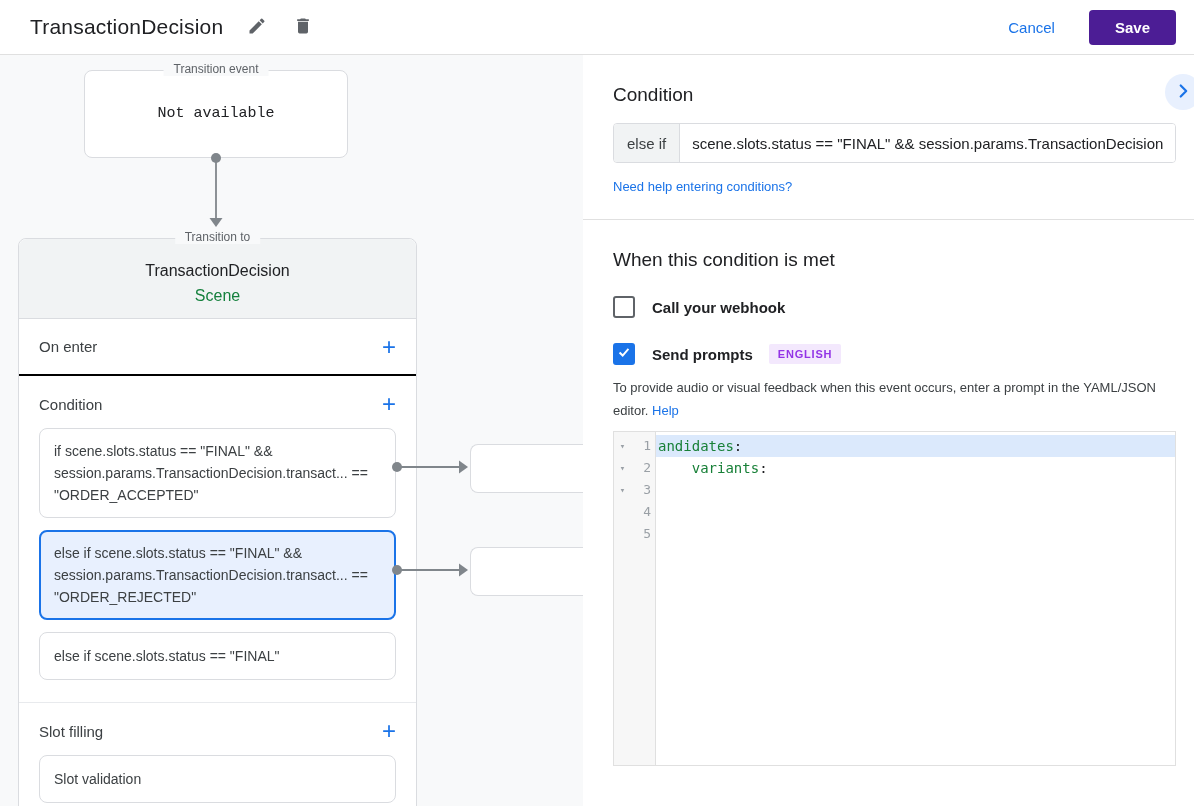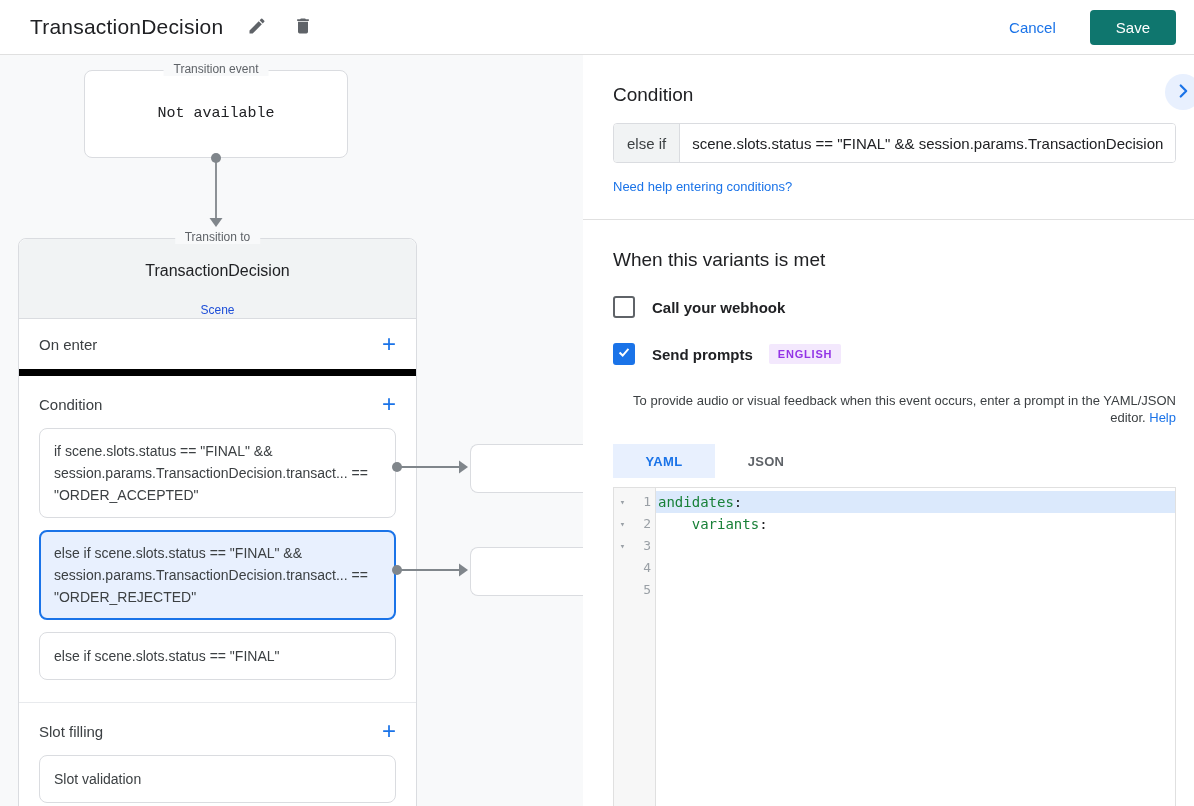--- a/index.html
+++ b/index.html
@@ -10,21 +10,21 @@
   .topbar { position:absolute; top:0; left:0; width:1194px; height:55px;
             background:#fff; border-bottom:1px solid #e0e0e0;
             display:flex; align-items:center; padding:0 18px 0 30px; z-index:30; }
   .topbar .title { font-size:21px; color:#202124; letter-spacing:.2px; }
   .icon-btn { border:none; background:none; cursor:pointer; margin-left:22px;
               width:24px; height:24px; display:flex; align-items:center; justify-content:center; }
   .icon-btn svg { fill:#5f6368; }
   .topbar-actions { margin-left:auto; display:flex; align-items:center; gap:34px; }
   .btn-text { border:none; background:none; color:#1a73e8; font-size:15px; font-weight:500;
               cursor:pointer; font-family:inherit; }
-  .btn-primary { border:none; background:#0f766e; color:#fff; font-size:15px; font-weight:400;
+  .btn-primary { border:none; background:#4c1d95; color:#fff; font-size:15px; font-weight:700;
                  padding:9px 26px; border-radius:4px; cursor:pointer; font-family:inherit; }
 
   
   .canvas { position:absolute; top:55px; left:0; width:583px; height:751px;
             background:#f8f9fa; overflow:hidden; }
 
   .node-from { position:absolute; left:84px; top:15px; width:264px; height:88px;
                background:#fff; border:1px solid #dadce0; border-radius:8px; }
   .legend { position:absolute; top:-9px; left:50%; transform:translateX(-50%);
             background:#f8f9fa; padding:0 10px; font-size:12px; color:#5f6368; white-space:nowrap; }
@@ -32,24 +32,24 @@
 
   .connectors { position:absolute; left:0; top:0; pointer-events:none; z-index:5; }
   .connectors * { stroke:#80868b; }
   .connectors .solid { fill:#80868b; stroke:none; }
 
   .scene-panel { position:absolute; left:18px; top:183px; width:399px; height:700px;
                  background:#fff; border:1px solid #dadce0; border-radius:8px; }
   .scene-head { background:#f1f3f4; border-bottom:1px solid #dadce0; border-radius:8px 8px 0 0;
                 height:80px; text-align:center; padding-top:23px; }
   .scene-head .scene-title { font-size:16px; color:#202124; }
-  .scene-head .scene-sub { font-size:12px; color:#1d4ed8; margin-top:23px; }
+  .scene-head .scene-sub { font-size:16px; color:#15803d; margin-top:7px; }
 
   .row-line { display:flex; align-items:center; padding:0 20px; height:57px;
-              border-bottom:7px solid #000000; }
+              border-bottom:2px solid #000000; }
   .row-label { font-size:15px; color:#3c4043; }
   .plus { margin-left:auto; border:none; background:none; color:#1a73e8; font-size:24px;
           font-weight:300; line-height:20px; cursor:pointer; font-family:inherit; }
 
   .section { padding:12px 0 22px; border-bottom:1px solid #e8eaed; }
   .section.last { border-bottom:none; }
   .section-head { display:flex; align-items:center; padding:6px 20px; }
 
   .cond-card { margin:8px 20px 12px; border:1px solid #dadce0; border-radius:8px;
                background:#fff; padding:11px 14px; font-size:14px; line-height:22px;
@@ -83,21 +83,21 @@
 
   .when-h { margin-top:29px; }
   .check-row { display:flex; align-items:center; margin-top:25px; }
   .checkbox { width:22px; height:22px; border:2px solid #5f6368; border-radius:3px;
               background:#fff; cursor:pointer; flex:0 0 auto; }
   .checkbox.checked { border-color:#1a73e8; background:#1a73e8;
                       display:flex; align-items:center; justify-content:center; }
   .check-label { margin-left:17px; font-size:15px; font-weight:700; color:#202124; }
   .lang-badge { margin-left:16px; background:#f3e8fd; color:#9334e6; font-size:11px;
                 font-weight:700; letter-spacing:.8px; padding:4px 9px; border-radius:2px; }
-  .hint { margin-top:27px; font-size:13px; color:#3c4043; line-height:17px; max-width:584px;text-align:right; }
+  .hint { margin-top:11px; font-size:13px; color:#3c4043; line-height:23px; max-width:584px; }
   .hint .link { font-size:13px; }
 
   .tabs { display:flex; margin-top:18px; }
   .tab { width:102px; height:34px; border:none; background:none; font-family:inherit;
          font-size:13px; font-weight:700; color:#5f6368; letter-spacing:.3px; cursor:pointer; }
   .tab.active { background:#e8f0fe; color:#1a73e8; }
 
   
   .editor { margin-top:9px; border:1px solid #e0e0e0; height:335px; display:flex;
             font-family:"DejaVu Sans Mono", monospace; font-size:14px; overflow:hidden; }
@@ -213,45 +213,41 @@
       <input class="cond-value" type="text" value="scene.slots.status == &quot;FINAL&quot; &amp;&amp; session.params.TransactionDecision." style="">
     </div>
     <div class="help-link-row">
       <a class="link" href="#">Need help entering conditions?</a>
     </div>
   </section>
 
   <hr class="divider">
 
   <section class="sec">
-    <h2 class="panel-h when-h">When this variants is met</h2>
+    <h2 class="panel-h when-h">When this condition is met</h2>
 
     <div class="check-row">
       <span class="checkbox"></span>
       <span class="check-label">Call your webhook</span>
     </div>
 
     <div class="check-row">
       <span class="checkbox checked">
         <span>
           <svg width="16" height="16" viewBox="0 0 18 18">
               <polyline points="4,9.5 7.5,13 14,5.5" fill="none" stroke="#fff" stroke-width="2.2"></polyline>
             </svg>
         </span>
       </span>
       <span class="check-label">Send prompts</span>
       <span class="lang-badge">ENGLISH</span>
     </div>
 
     <p class="hint"><span>To provide audio or visual feedback when this event occurs, enter a prompt in the YAML/JSON editor.</span> <a class="link" href="#">Help</a></p>
 
-    <div class="tabs">
-      <button class="tab active">YAML</button>
-      <button class="tab">JSON</button>
-    </div>
 
     <div class="editor">
       <div class="cm-gutter" id="cm-gutter">
           <div class="cm-gutter-row">
             <span class="cm-fold">▾</span>
             <span class="cm-num">1</span>
           </div>
           <div class="cm-gutter-row">
             <span class="cm-fold">▾</span>
             <span class="cm-num">2</span>

